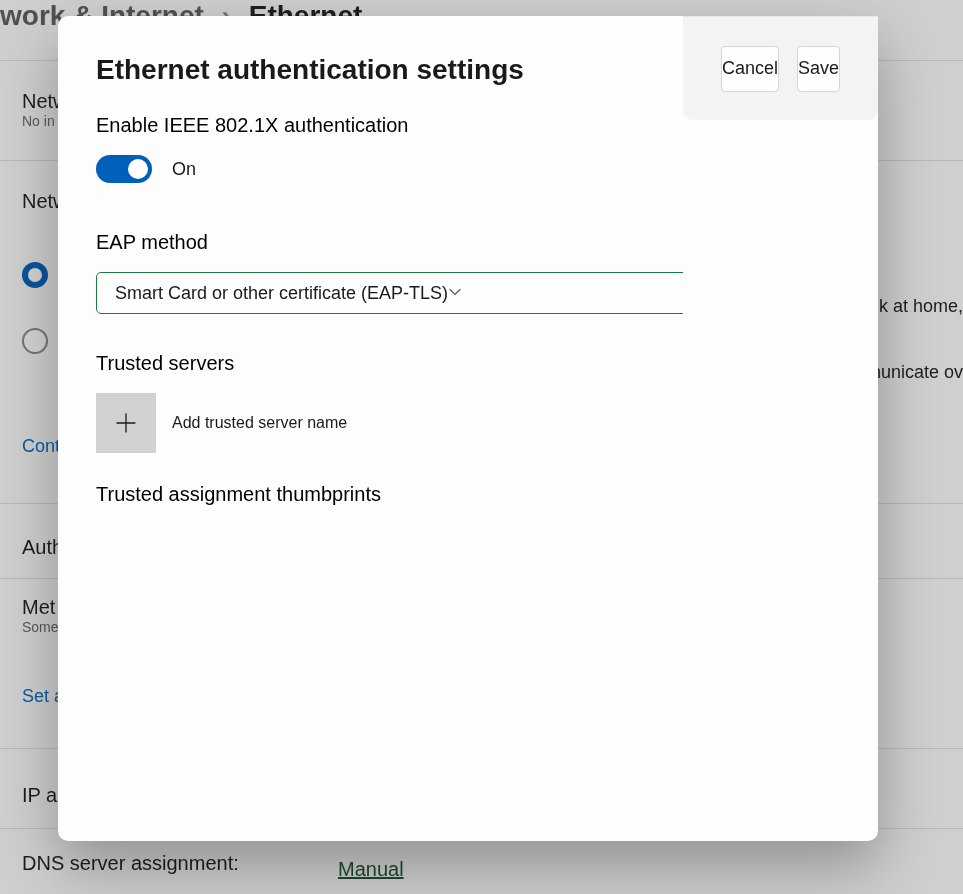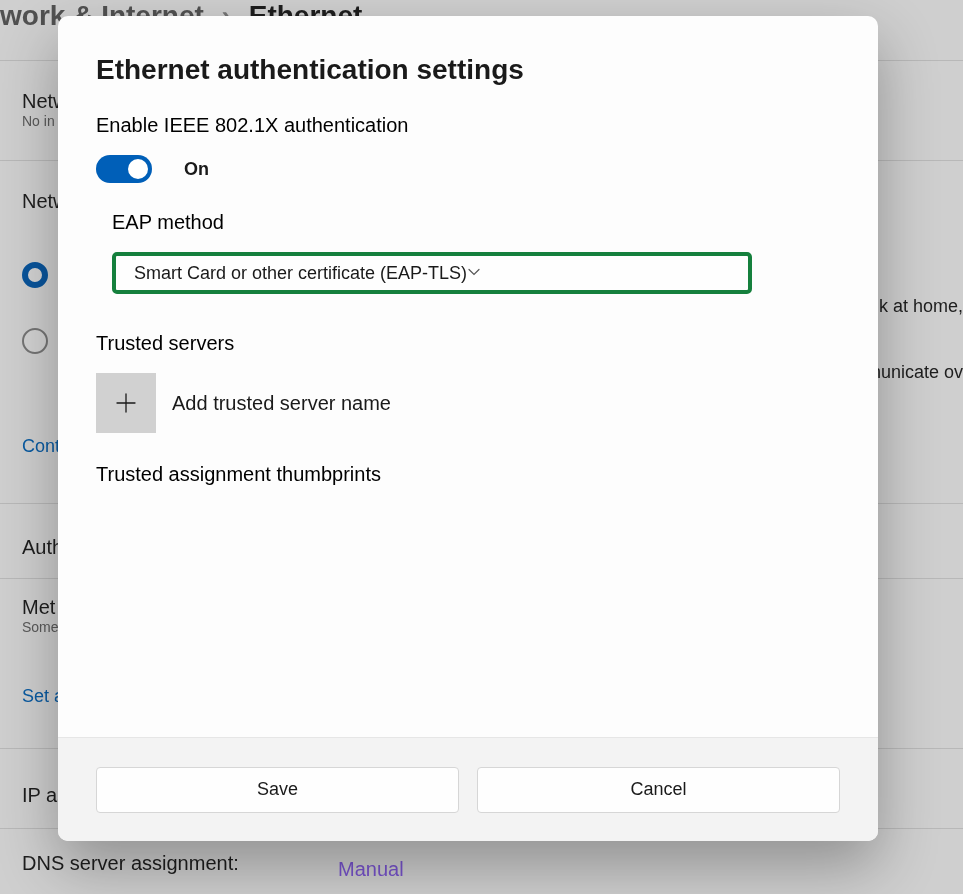--- a/index.html
+++ b/index.html
@@ -97,62 +97,62 @@
       font-size: 18px;
       color: #1a1a1a;
       white-space: nowrap;
       margin-left: 23px;
     }
     .bg-text-right.t1 { top: 296px; }
     .bg-text-right.t2 { top: 362px; }
     .bg-value {
       position: absolute;
       font-size: 20px;
-      color: #8b5cf6;
+      color: #14532d;
+      text-decoration: underline;
     }
     .overlay {
       position: absolute;
       inset: 0;
       background: rgba(0,0,0,0.17);
     }
     
     .dialog {
       position: absolute;
       top: 16px;
       left: 58px;
       width: 820px;
       height: 825px;
       background: #fdfdfd;
       border-radius: 10px;
       box-shadow: 0 25px 60px rgba(0,0,0,0.3);
       display: flex;
-      flex-direction: column;
+      flex-direction: row;
     }
     .dialog-body {
       flex: 1;
       padding: 38px 38px 0 38px;
       overflow-y: auto;
     }
     .dialog-title {
       font-size: 28px;
       font-weight: 600;
       color: #1a1a1a;
       margin-bottom: 28px;
     }
     .section-heading {
       font-size: 20px;
       color: #000000;
       margin-bottom: 18px;
     }
     .toggle-row {
       display: flex;
       align-items: center;
-      gap: 32px;
-      margin-bottom: 28px;
-      font-weight: bold;
+      gap: 20px;
+      margin-bottom: 48px;
     }
     .toggle {
       width: 56px;
       height: 28px;
       border-radius: 14px;
       background: #005fb8;
       position: relative;
       cursor: pointer;
     }
     .toggle .knob {
@@ -163,26 +163,25 @@
       background: #fff;
       top: 4px;
       right: 4px;
     }
     .toggle-label {
       font-size: 18px;
       color: #1a1a1a;
     }
     .field-group {
       margin-bottom: 38px;
-      margin-left: 16px;
     }
     .dropdown {
       width: 640px;
       height: 42px;
-      border: 4px solid #15803d;
+      border: 1px solid #15803d;
       border-radius: 5px;
       background: #fefefe;
       display: flex;
       align-items: center;
       justify-content: flex-start;
       padding: 0 14px 0 18px;
       font-size: 18px;
       color: #1a1a1a;
       cursor: pointer;
     }
@@ -201,21 +200,21 @@
       background: #d1d1d1;
       display: flex;
       align-items: center;
       justify-content: center;
       cursor: pointer;
       font-size: 30px;
       font-weight: 300;
       color: #1a1a1a;
     }
     .add-label {
-      font-size: 20px;
+      font-size: 16px;
       color: #1a1a1a;
     }
     .dialog-footer {
       height: 104px;
       background: #f3f3f3;
       border-top: 1px solid #e6e6e6;
       border-radius: 0 0 10px 10px;
       display: flex;
       align-items: center;
       justify-content: center;
@@ -316,16 +315,16 @@
             <path d="M12 3 V21 M3 12 H21" stroke="#1a1a1a" stroke-width="1.3" stroke-linecap="round"></path>
           </svg>
       </div>
       <div class="add-label">Add trusted server name</div>
     </div>
 
     <div class="section-heading">Trusted assignment thumbprints</div>
   </div>
 
   <div class="dialog-footer">
+    <button class="footer-btn">Cancel</button>
     <button class="footer-btn">Save</button>
-    <button class="footer-btn">Cancel</button>
   </div>
 </div>
 
 </body></html>

